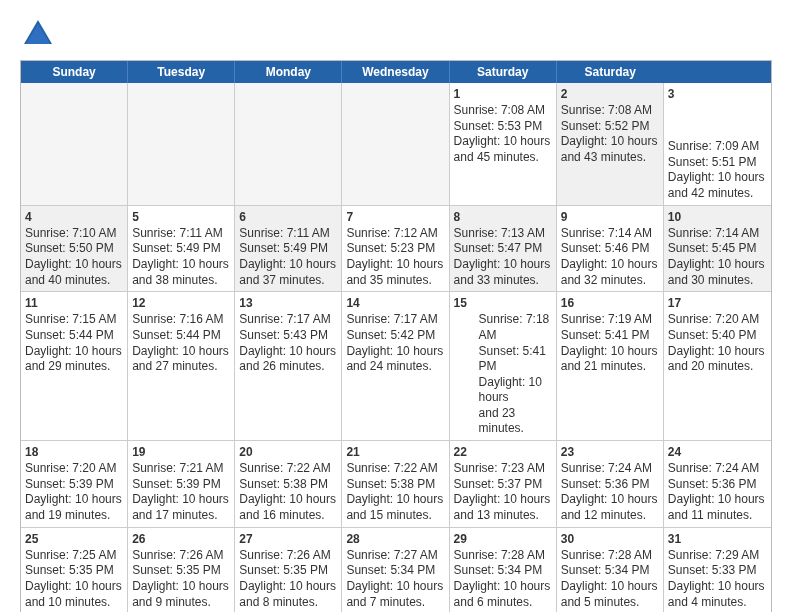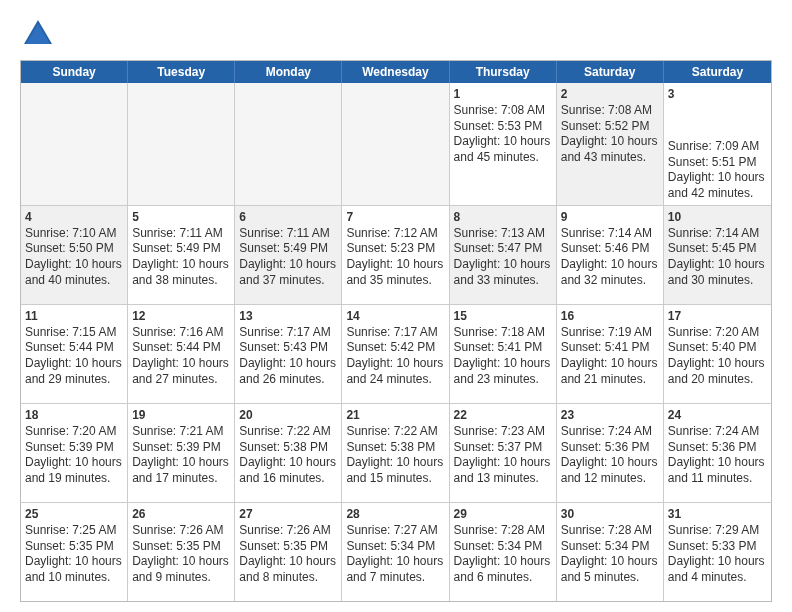--- a/index.html
+++ b/index.html
@@ -137,21 +137,20 @@
       <div class="subtitle"></div>
     </div>
   </div>
 
   <div class="calendar">
     <div class="cal-header">
     <div class="cal-header-cell">Sunday</div>
         <div class="cal-header-cell">Tuesday</div>
         <div class="cal-header-cell">Monday</div>
         <div class="cal-header-cell">Wednesday</div>
-        <div class="cal-header-cell">Thursday</div>
         <div class="cal-header-cell">Saturday</div>
         <div class="cal-header-cell">Saturday</div>
       </div>
     <div class="cal-body">
     <div class="cal-row">
           <div class="cal-cell empty"></div>
           <div class="cal-cell empty"></div>
           <div class="cal-cell empty"></div>
           <div class="cal-cell empty"></div>
           <div class="cal-cell">
@@ -251,21 +250,21 @@
           </div>
           <div class="cal-cell">
             <div class="day-num">14</div>
             <div class="day-info" style="white-space: pre-line;">Sunrise: 7:17 AM
 Sunset: 5:42 PM
 Daylight: 10 hours
 and 24 minutes.</div>
           </div>
           <div class="cal-cell">
             <div class="day-num">15</div>
-            <div class="day-info" style="white-space: pre-line;">Sunrise: 7:18 AM
+            <div class="day-info" style="white-space: pre-line; margin-left: 25px;">Sunrise: 7:18 AM
 Sunset: 5:41 PM
 Daylight: 10 hours
 and 23 minutes.</div>
           </div>
           <div class="cal-cell">
             <div class="day-num">16</div>
             <div class="day-info" style="white-space: pre-line;">Sunrise: 7:19 AM
 Sunset: 5:41 PM
 Daylight: 10 hours
 and 21 minutes.</div>

